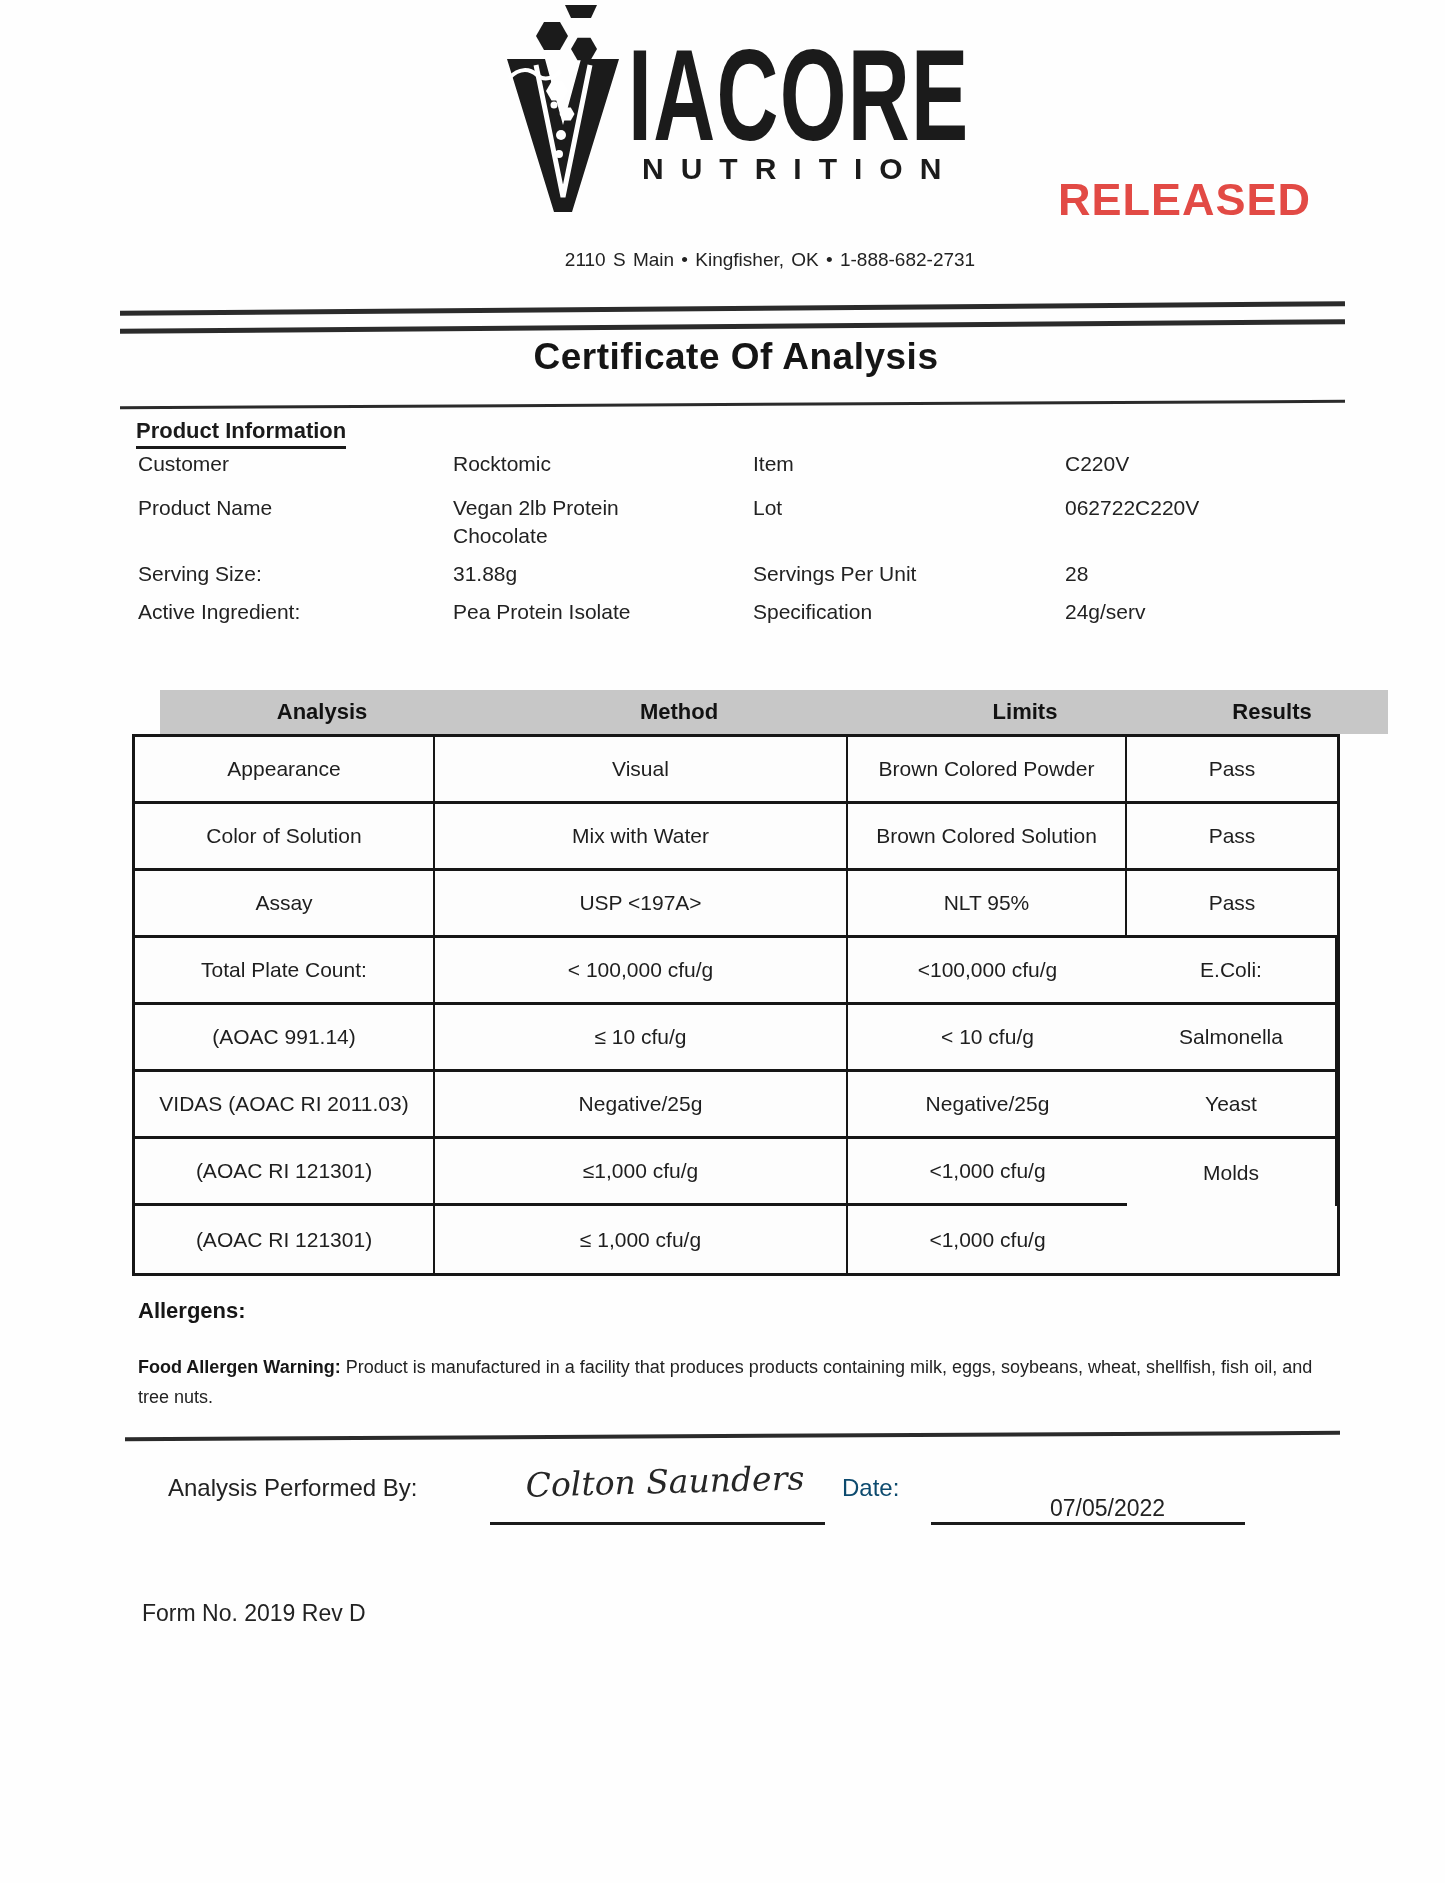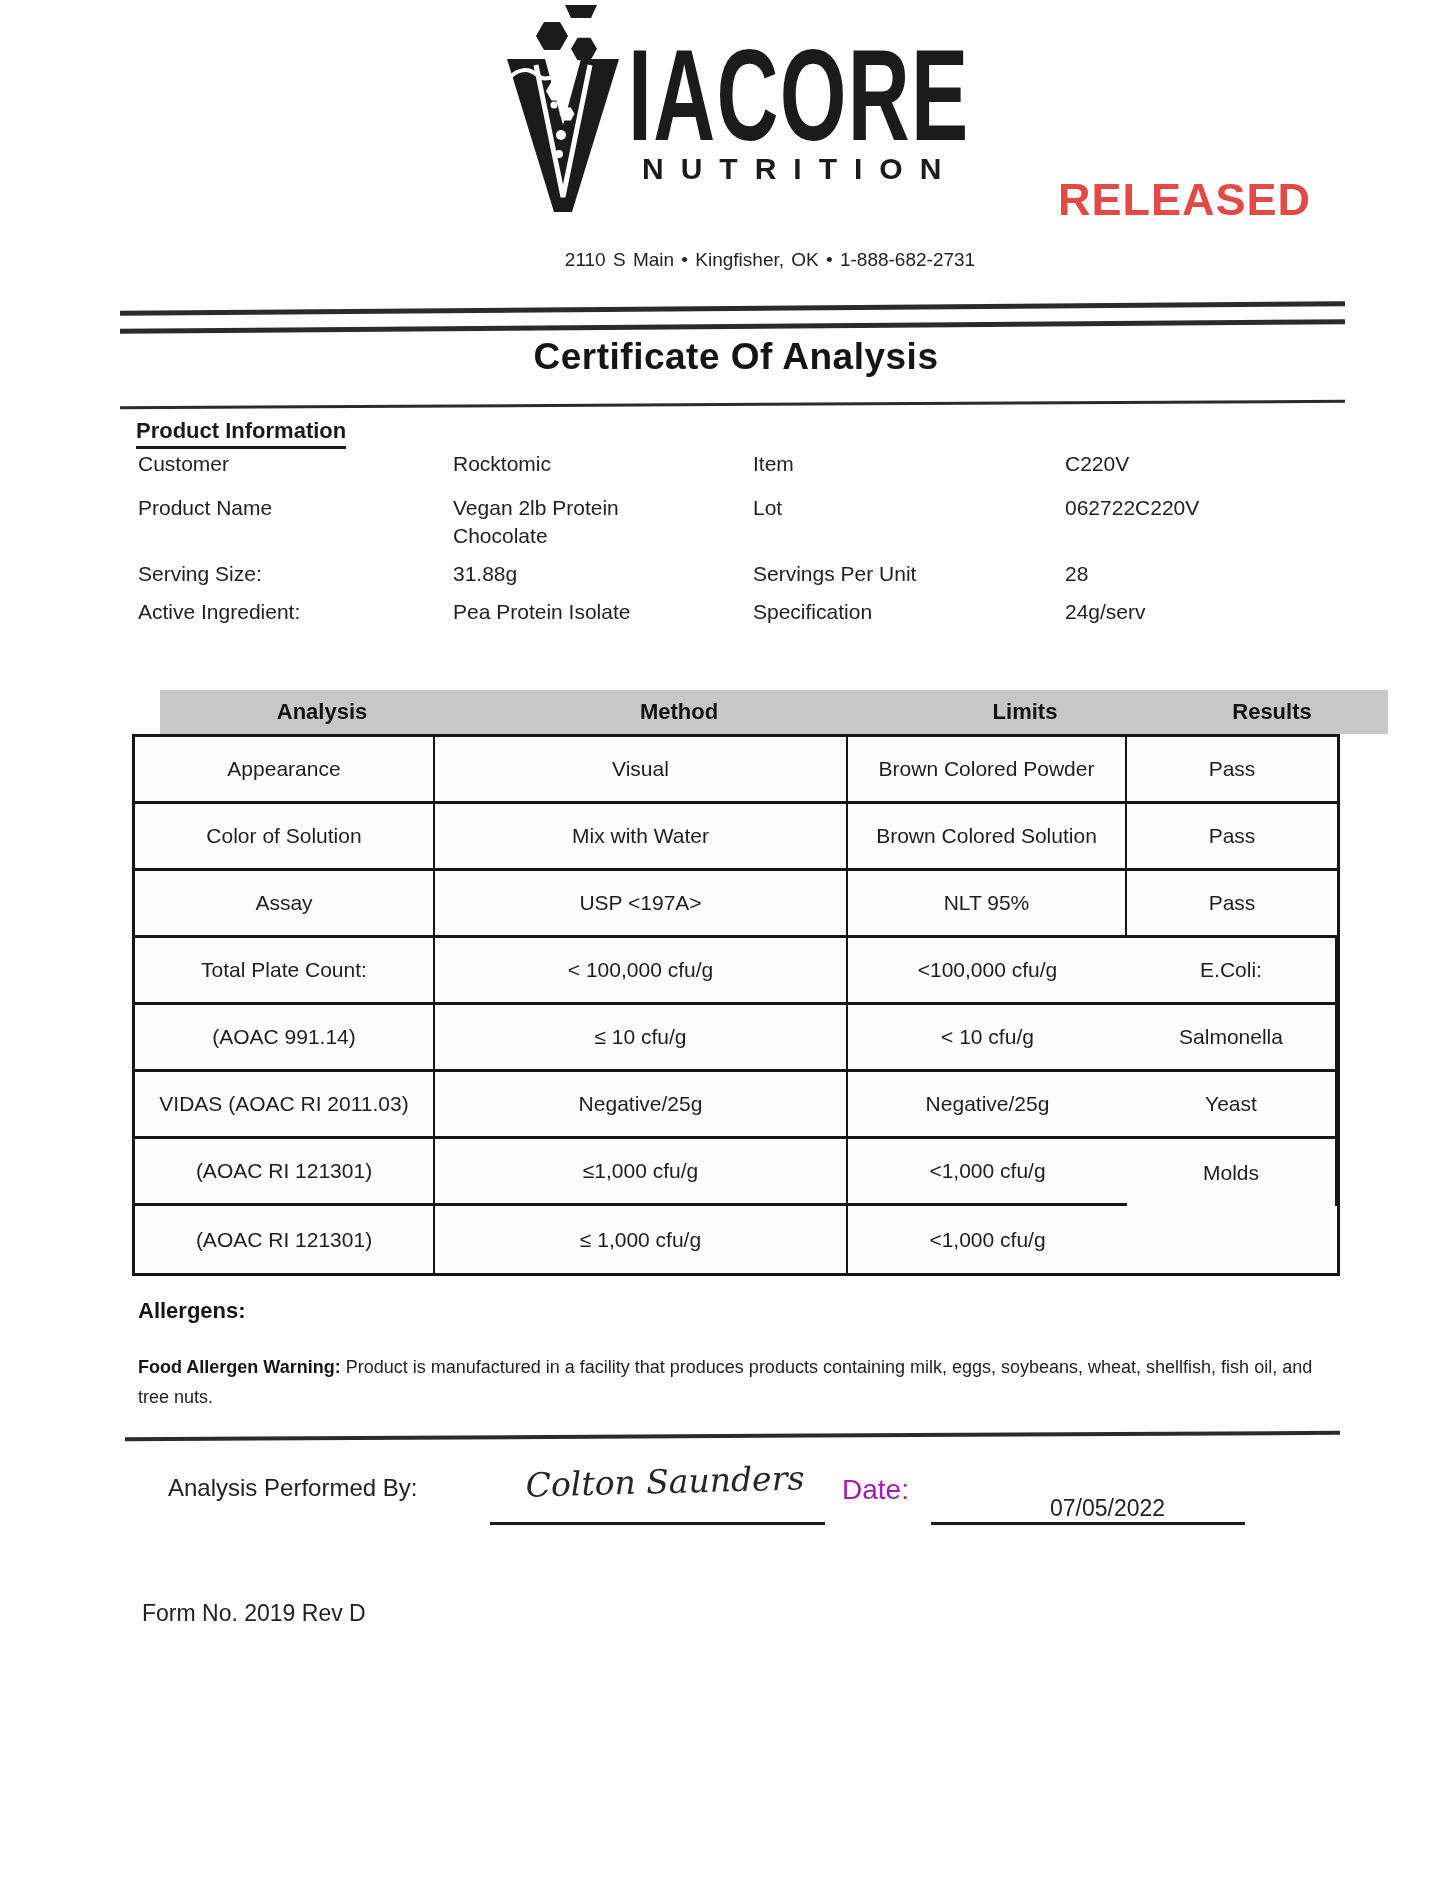--- a/index.html
+++ b/index.html
@@ -106,21 +106,21 @@
   .warning b{font-weight:bold;color:#161616;}
 
   
   .sig-label{top:1474px;left:168px;font-size:24px;color:#222;}
   .sig-name{
     top:1462px;left:500px;width:330px;text-align:center;
     font-family:"DejaVu Serif","Liberation Serif",serif;
     font-style:italic;font-size:33px;color:#262626;
     transform:rotate(-1.5deg);
   }
-  .date-label{top:1474px;left:842px;font-size:28px;color:#a21caf;}
+  .date-label{top:1474px;left:842px;font-size:24px;color:#0c4a6e;}
   .date-value{top:1474px;left:1050px;font-size:23px;color:#222;margin-top:21px;}
   .sig-line{top:1522px;left:490px;width:335px;height:3px;background:#1c1c1c;}
   .date-line{top:1522px;left:931px;width:314px;height:3px;background:#1c1c1c;}
 
   .form-no{top:1600px;left:142px;font-size:23px;color:#222;}
 </style>
 </head>
 <body>
 
 <div class="page">

